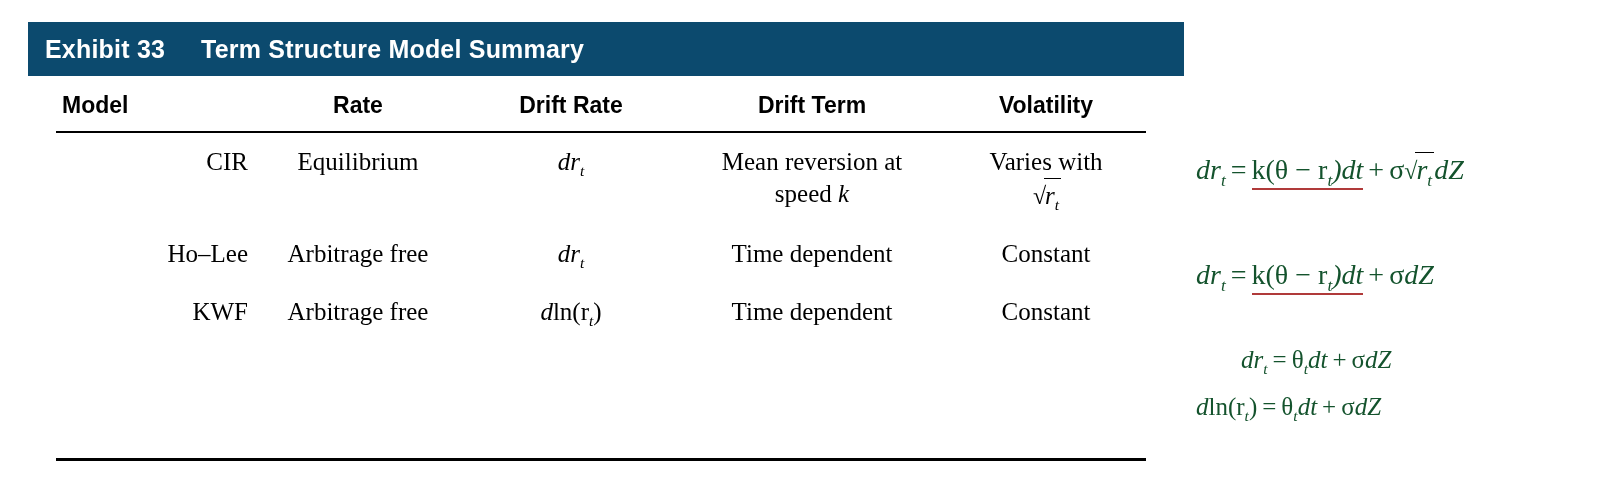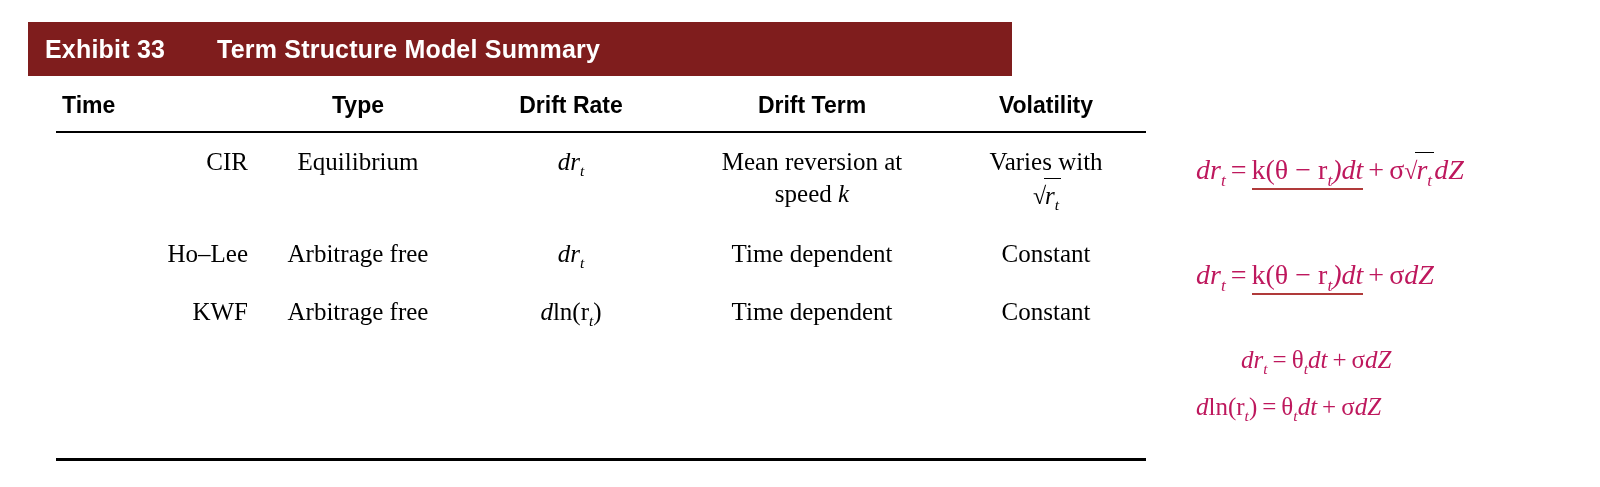--- a/index.html
+++ b/index.html
@@ -19,40 +19,40 @@
     position: relative;
     width: 1600px;
     height: 487px;
   }
 
   
   .banner {
     position: absolute;
     left: 28px;
     top: 22px;
-    width: 984px;
+    width: 1156px;
     height: 54px;
-    background: #7f1d1d;
+    background: #0c4a6e;
     display: flex;
     align-items: center;
   }
   .banner-label {
     font-family: "Liberation Sans", sans-serif;
     font-weight: bold;
     font-size: 25px;
     color: #ffffff;
     margin-left: 17px;
     letter-spacing: 0.2px;
   }
   .banner-title {
     font-family: "Liberation Sans", sans-serif;
     font-weight: bold;
     font-size: 25px;
     color: #ffffff;
-    margin-left: 52px;
+    margin-left: 36px;
     letter-spacing: 0.2px;
   }
 
   
   .table-wrap {
     position: absolute;
     left: 56px;
     top: 86px;
     width: 1100px;
   }
@@ -120,21 +120,21 @@
 
   
   .equations {
     position: absolute;
     left: 1196px;
     top: 140px;
     width: 392px;
   }
   .eq {
     font-family: "Liberation Serif", serif;
-    color: #be185d;
+    color: #14532d;
     white-space: nowrap;
     text-align: right;
   }
   .eq-1 { position: absolute; left: 0px;  top: 12px;  font-size: 28px; }
   .eq-2 { position: absolute; left: 0px;  top: 119px; font-size: 28px; }
   .eq-3 { position: absolute; left: 0px;  top: 206px; font-size: 25px; margin-left: 45px; }
   .eq-4 { position: absolute; left: 0px;  top: 253px; font-size: 25px; }
 
   .uline-red {
     border-bottom: 2.5px solid #b03a3a;
@@ -162,22 +162,22 @@
     <table class="summary">
       <colgroup>
         <col class="col-w-model">
         <col class="col-w-type">
         <col class="col-w-short">
         <col class="col-w-drift">
         <col class="col-w-vol">
       </colgroup>
       <thead>
         <tr>
-          <th class="col-model">Time</th>
-          <th>Type</th>
+          <th class="col-model">Model</th>
+          <th>Rate</th>
           <th>Drift Rate</th>
           <th>Drift Term</th>
           <th>Volatility</th>
         </tr>
       </thead>
       <tbody>
 
         <tr>
           <td class="col-model">CIR</td>
           <td>Equilibrium</td>

